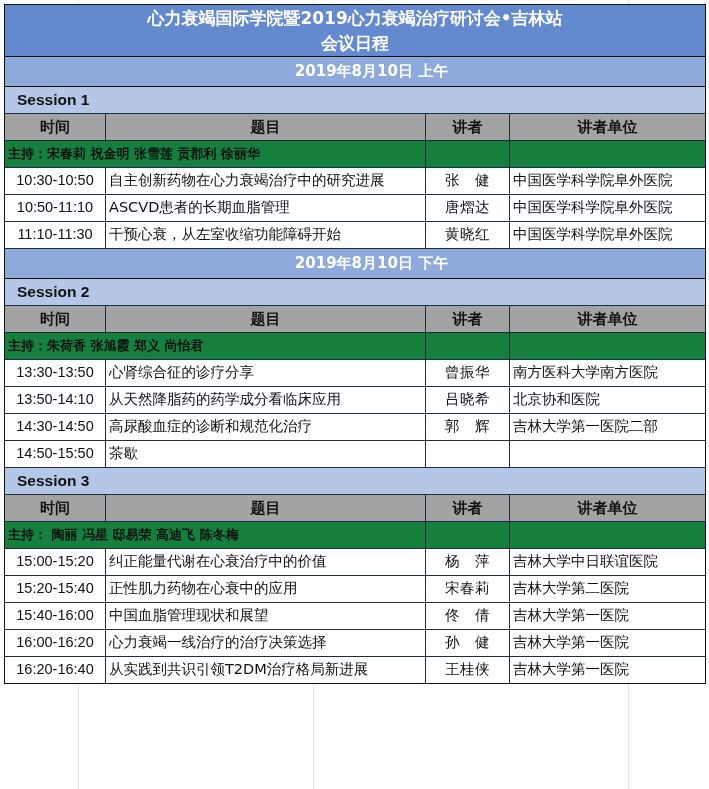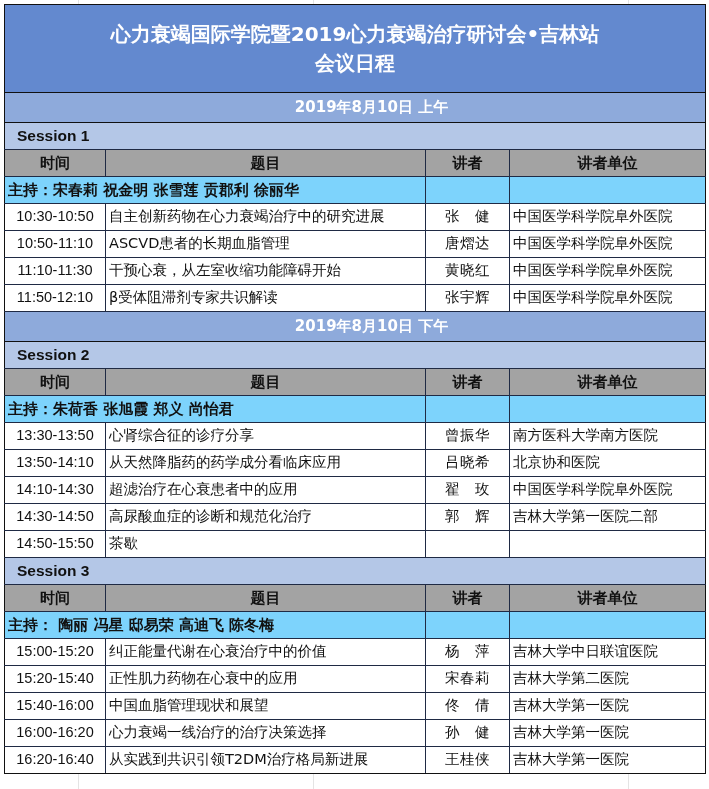--- a/index.html
+++ b/index.html
@@ -10,39 +10,39 @@
   table.schedule {
     position: absolute; left: 4px; top: 4px; width: 701px;
     border-collapse: collapse; table-layout: fixed;
   }
   table.schedule td {
     border: 1px solid #1f2a44;
     height: 27px; font-size: 14.5px; line-height: 1.1;
     white-space: nowrap; overflow: hidden; padding: 0 3px;
   }
   tr.title-row td {
-    height: 88px; background: #6389cf; color: #ffffff;
-    text-align: center; font-weight: bold; font-size: 20px; line-height: 1.45;
+    height: 52px; background: #6389cf; color: #ffffff;
+    text-align: center; font-weight: bold; font-size: 17px; line-height: 1.45;
     border: 1.5px solid #111;
   }
   tr.date-row td {
     height: 30px; background: #8eaadb; color: #ffffff;
     text-align: center; font-weight: bold; font-size: 15px;
     border: 1.5px solid #111;
     padding-left: 36px;
   }
   tr.session-row td {
     height: 27px; background: #b4c7e7; font-weight: bold; font-size: 15.5px;
     font-family: "Liberation Sans", "DejaVu Sans", sans-serif;
     padding-left: 12px; border-left: 1.5px solid #111; border-right: 1.5px solid #111;
   }
   tr.header-row td {
     background: #a3a3a3; text-align: center; font-weight: bold; font-size: 15px;
   }
-  tr.host-row td { font-weight: bold; font-size: 15px; background: #7dd3fc; }
+  tr.host-row td { font-weight: bold; font-size: 13px; background: #15803d; }
   tr.data-row td { background: #ffffff; }
   td.time { text-align: center; font-family: "Liberation Sans", "DejaVu Sans", sans-serif; font-size: 15px; }
   td.topic { text-align: left; }
   td.speaker { text-align: center; letter-spacing: 0.5px; }
   td.affil { text-align: left; }
   td.first { border-left: 1.5px solid #111 !important; }
   td.last { border-right: 1.5px solid #111 !important; }
   tr.last-row td { border-bottom: 1.5px solid #111; }
 </style>
 </head>
@@ -96,26 +96,20 @@
         <td class="topic">ASCVD患者的长期血脂管理</td>
         <td class="speaker">唐熠达</td>
         <td class="affil last">中国医学科学院阜外医院</td>
       </tr>
       <tr class="data-row">
         <td class="time first">11:10-11:30</td>
         <td class="topic">干预心衰，从左室收缩功能障碍开始</td>
         <td class="speaker">黄晓红</td>
         <td class="affil last">中国医学科学院阜外医院</td>
       </tr>
-      <tr class="data-row">
-        <td class="time first">11:50-12:10</td>
-        <td class="topic">β受体阻滞剂专家共识解读</td>
-        <td class="speaker">张宇辉</td>
-        <td class="affil last">中国医学科学院阜外医院</td>
-      </tr>
       <tr class="date-row">
         <td colspan="4" class="first last">2019年8月10日 下午</td>
       </tr>
       <tr class="session-row">
         <td colspan="4" class="first last">Session 2</td>
       </tr>
       <tr class="header-row">
         <td class="first">时间</td>
         <td class="">题目</td>
         <td class="">讲者</td>
@@ -130,26 +124,20 @@
         <td class="time first">13:30-13:50</td>
         <td class="topic">心肾综合征的诊疗分享</td>
         <td class="speaker">曾振华</td>
         <td class="affil last">南方医科大学南方医院</td>
       </tr>
       <tr class="data-row">
         <td class="time first">13:50-14:10</td>
         <td class="topic">从天然降脂药的药学成分看临床应用</td>
         <td class="speaker">吕晓希</td>
         <td class="affil last">北京协和医院</td>
-      </tr>
-      <tr class="data-row">
-        <td class="time first">14:10-14:30</td>
-        <td class="topic">超滤治疗在心衰患者中的应用</td>
-        <td class="speaker">翟　玫</td>
-        <td class="affil last">中国医学科学院阜外医院</td>
       </tr>
       <tr class="data-row">
         <td class="time first">14:30-14:50</td>
         <td class="topic">高尿酸血症的诊断和规范化治疗</td>
         <td class="speaker">郭　辉</td>
         <td class="affil last">吉林大学第一医院二部</td>
       </tr>
       <tr class="data-row">
         <td class="time first">14:50-15:50</td>
         <td class="topic">茶歇</td>

